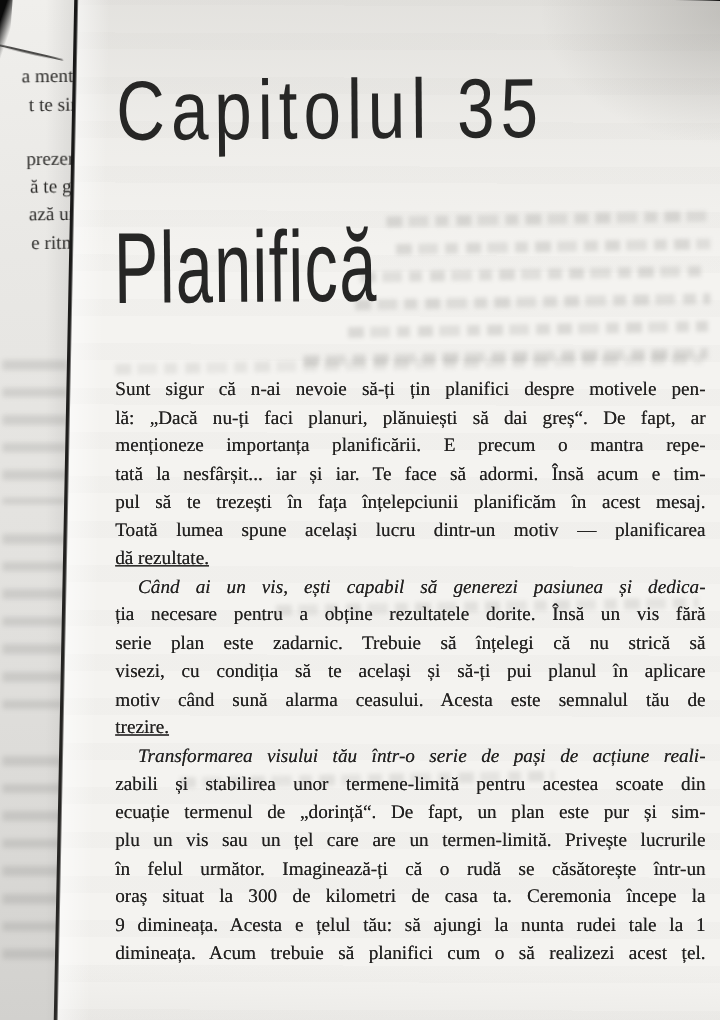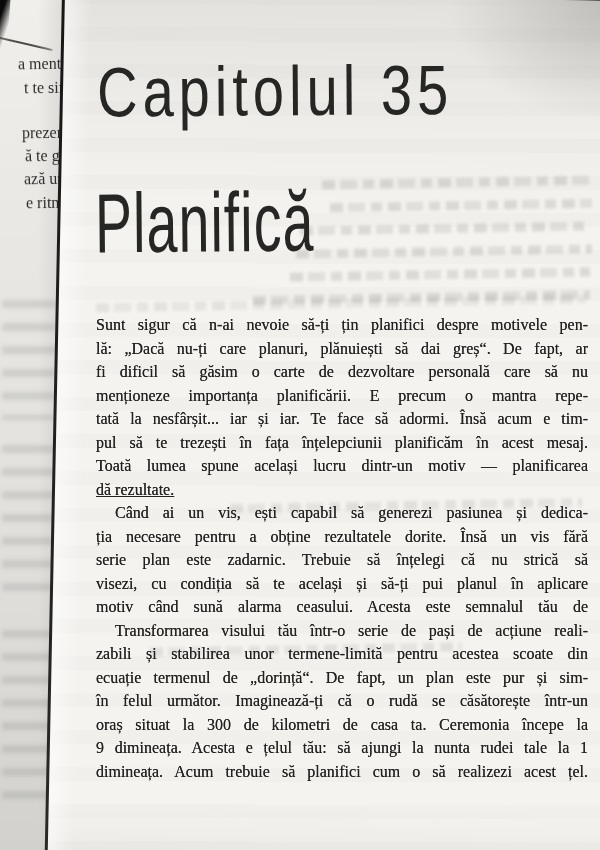--- a/index.html
+++ b/index.html
@@ -83,21 +83,21 @@
   }
   .body-text p{margin:0;}
   .p1{transform:rotate(-0.55deg);transform-origin:0 0;}
   .p2{transform:rotate(-1.3deg) translateX(-4px);transform-origin:0 0;}
   .p3{transform:rotate(-2.1deg) translateX(-9px);transform-origin:0 0;}
   .ln{
     line-height:23.5px;height:23.5px;white-space:nowrap;
     text-align:justify;text-align-last:justify;
   }
   .ln.short{text-align-last:left;text-decoration:underline;}
-  .ln.ind{text-indent:19px;}
+  .ln.ind{text-indent:19px;font-style:italic;}
 </style>
 </head>
 <body>
 
 <div class="left-page">
   <div class="sliver-rule"></div>
   <div class="sliver-text">
     <div style="top:55px">a mentală</div>
     <div style="top:79px">t te simți</div>
     <div style="top:124px">prezentă.</div>
@@ -128,39 +128,40 @@
   <span class="squeeze">Capitolul 35</span>
 </div>
 <div class="chapter-title">
   <span class="squeeze">Planifică</span>
 </div>
 
 <div class="body-text">
   <p class="p1">
     </p>
     <div class="ln">Sunt sigur că n-ai nevoie să-ți țin planifici despre motivele pen-</div>
-    <div class="ln">lă: „Dacă nu-ți care planuri, plănuiești să dai greș“. De fapt, ar</div>
-    <div class="ln">fi dificil să găsim o carte de dezvoltare personală care să nu</div>
+    <div class="ln">lă: „Dacă nu-ți faci planuri, plănuiești să dai greș“. De fapt, ar</div>
     <div class="ln">menționeze importanța planificării. E precum o mantra repe-</div>
     <div class="ln">tată la nesfârșit... iar și iar. Te face să adormi. Însă acum e tim-</div>
     <div class="ln">pul să te trezești în fața înțelepciunii planificăm în acest mesaj.</div>
     <div class="ln">Toată lumea spune același lucru dintr-un motiv — planificarea</div>
     <div class="ln short">dă rezultate.</div>
   <p></p>
   <p class="p2">
     </p>
     <div class="ln ind">Când ai un vis, ești capabil să generezi pasiunea și dedica-</div>
     <div class="ln">ția necesare pentru a obține rezultatele dorite. Însă un vis fără</div>
     <div class="ln">serie plan este zadarnic. Trebuie să înțelegi că nu strică să</div>
     <div class="ln">visezi, cu condiția să te același și să-ți pui planul în aplicare</div>
     <div class="ln">motiv când sună alarma ceasului. Acesta este semnalul tău de</div>
+    <div class="ln short">trezire.</div>
   <p></p>
   <p class="p3">
     </p>
     <div class="ln ind">Transformarea visului tău într-o serie de pași de acțiune reali-</div>
     <div class="ln">zabili și stabilirea unor termene-limită pentru acestea scoate din</div>
     <div class="ln">ecuație termenul de „dorință“. De fapt, un plan este pur și sim-</div>
+    <div class="ln">plu un vis sau un țel care are un termen-limită. Privește lucrurile</div>
     <div class="ln">în felul următor. Imaginează-ți că o rudă se căsătorește într-un</div>
     <div class="ln">oraș situat la 300 de kilometri de casa ta. Ceremonia începe la</div>
     <div class="ln">9 dimineața. Acesta e țelul tău: să ajungi la nunta rudei tale la 1</div>
     <div class="ln">dimineața. Acum trebuie să planifici cum o să realizezi acest țel.</div>
   <p></p>
 </div>
 
 </body></html>

